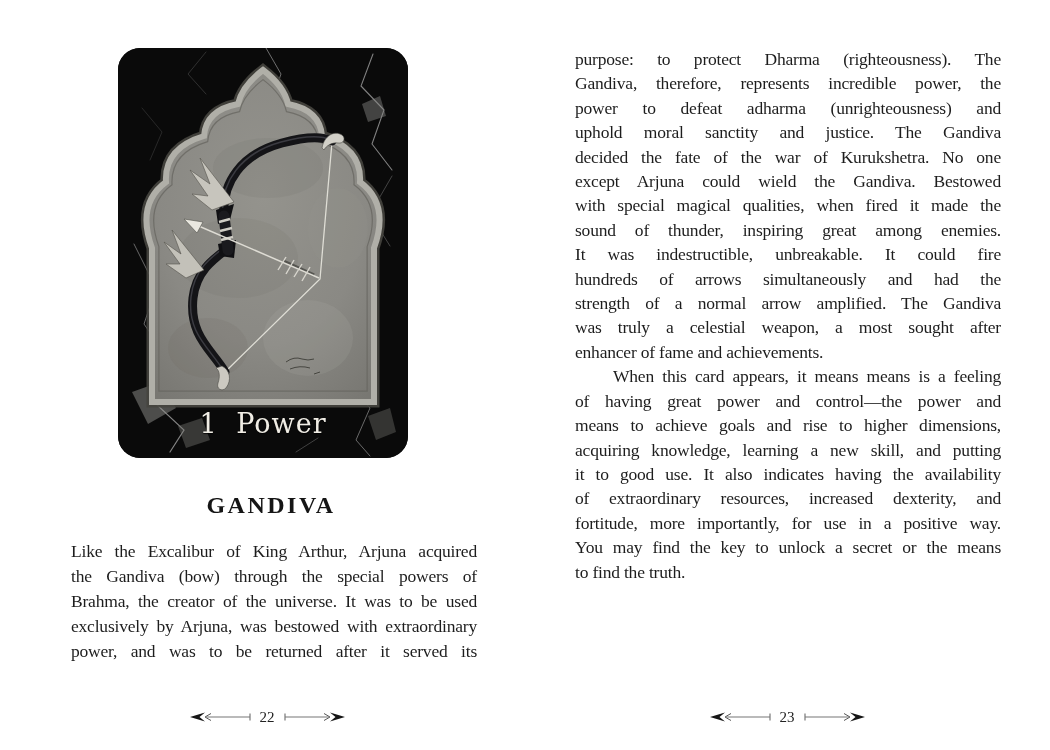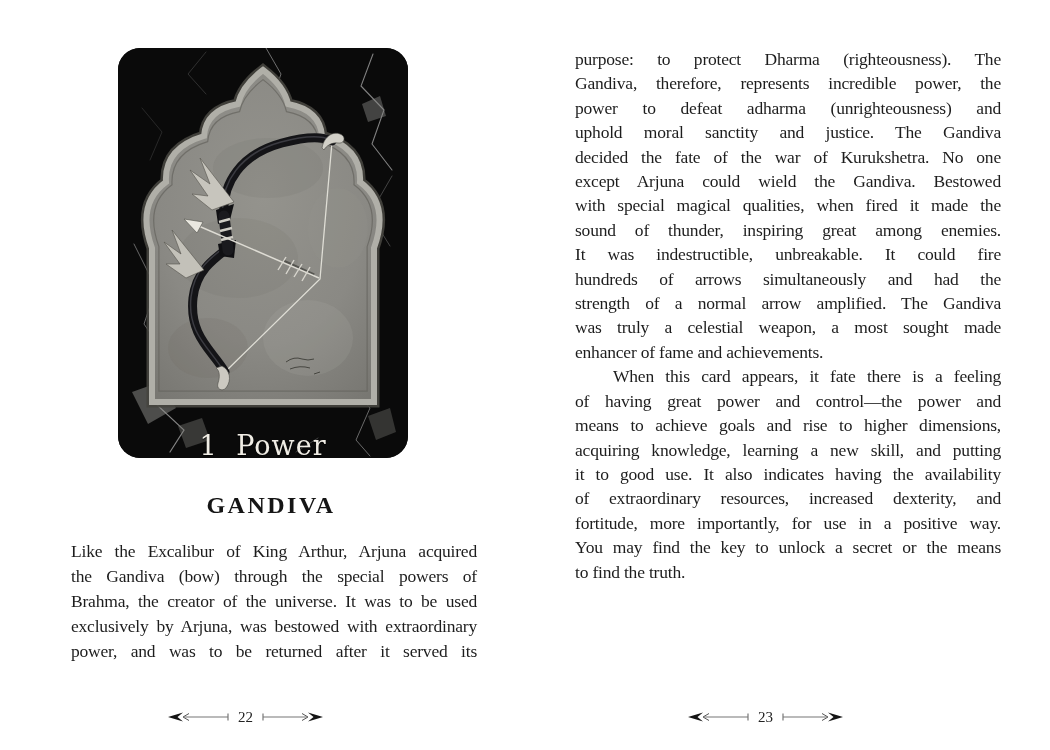--- a/index.html
+++ b/index.html
@@ -13,40 +13,39 @@
     position:absolute; left:118px; top:48px; width:290px; height:410px;
     border-radius:22px; overflow:hidden; background:#0a0a0a;
   }
   .card svg { position:absolute; left:0; top:0; width:100%; height:100%; }
   .card-label {
     position:absolute; left:0; top:360px; width:100%;
     text-align:center; color:#f0ede5;
     font-family:"DejaVu Serif", serif; font-size:27px;
     word-spacing:9px; letter-spacing:1px;
     text-shadow:0 1px 1px rgba(0,0,0,.8);
-    margin-top:22px;
   }
   
   .heading {
     position:absolute; left:48px; top:484px; width:430px; margin:8px;
     text-align:center; font-size:24px; font-weight:700;
     letter-spacing:2.5px; color:#151515;
   }
   .body-text { color:#1d1d1d; font-size:17.5px; letter-spacing:-0.2px; }
   .body-text div { text-align:justify; text-align-last:justify; text-justify:inter-word; }
   .left-body  { position:absolute; left:47px;  top:539px; width:430px; }
   .left-body div  { line-height:25px;margin-left:24px; }
   .right-body { position:absolute; left:575px; top:47px;  width:426px; }
   .right-body div { line-height:24.4px; }
   .p-lastleft div:last-child { text-align-last:left; }
   .p-indent  div:first-child { text-indent:38px; }
   
   .footer {
     position:absolute; top:706px; width:200px; height:22px;
-    display:flex; align-items:center; gap:8px;
+    display:flex; align-items:center; justify-content:center; gap:8px;
   }
   .footer-left  { left:167px; }
   .footer-right { left:687px; }
   .page-num { font-size:15px; color:#222; padding:0 1px; }
   .arrow-svg { width:62px; height:14px; display:block; }
   .flip { transform:scaleX(-1); }
 </style>
 </head>
 <body>
 
@@ -163,25 +162,25 @@
         <div>Gandiva, therefore, represents incredible power, the</div>
         <div>power to defeat adharma (unrighteousness) and</div>
         <div>uphold moral sanctity and justice. The Gandiva</div>
         <div>decided the fate of the war of Kurukshetra. No one</div>
         <div>except Arjuna could wield the Gandiva. Bestowed</div>
         <div>with special magical qualities, when fired it made the</div>
         <div>sound of thunder, inspiring great among enemies.</div>
         <div>It was indestructible, unbreakable. It could fire</div>
         <div>hundreds of arrows simultaneously and had the</div>
         <div>strength of a normal arrow amplified. The Gandiva</div>
-        <div>was truly a celestial weapon, a most sought made</div>
+        <div>was truly a celestial weapon, a most sought after</div>
         <div>enhancer of fame and achievements.</div>
       </div>
     <div class="p-lastleft p-indent">
-        <div>When this card appears, it fate there is a feeling</div>
+        <div>When this card appears, it means means is a feeling</div>
         <div>of having great power and control—the power and</div>
         <div>means to achieve goals and rise to higher dimensions,</div>
         <div>acquiring knowledge, learning a new skill, and putting</div>
         <div>it to good use. It also indicates having the availability</div>
         <div>of extraordinary resources, increased dexterity, and</div>
         <div>fortitude, more importantly, for use in a positive way.</div>
         <div>You may find the key to unlock a secret or the means</div>
         <div>to find the truth.</div>
       </div>
   </div>

